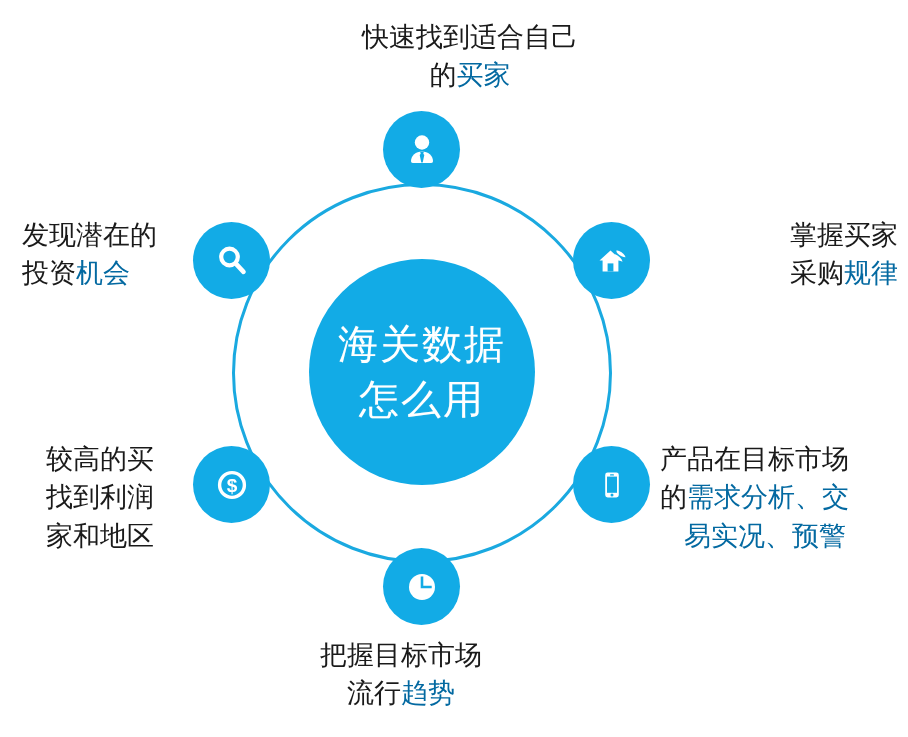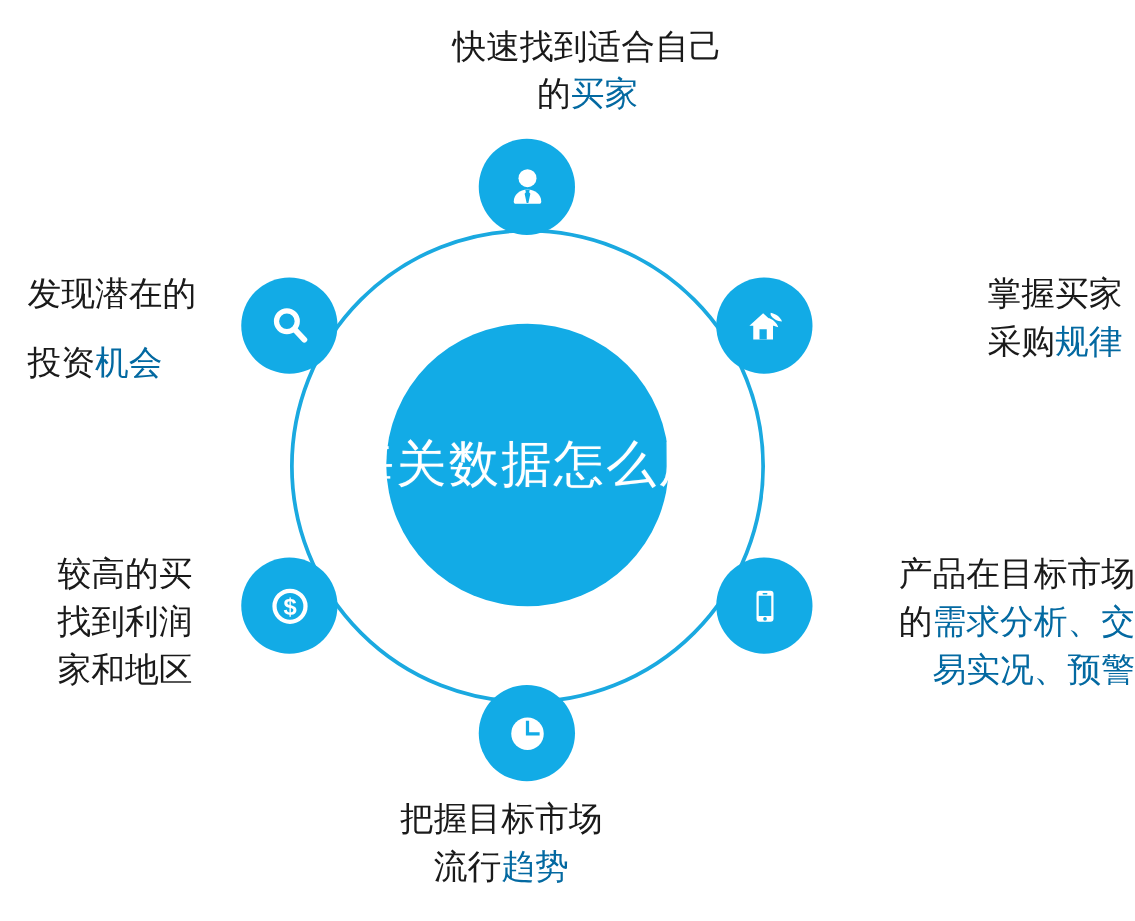--- a/index.html
+++ b/index.html
@@ -37,21 +37,21 @@
 
   .center-circle {
     position: absolute;
     left: 309px;
     top: 259px;
     width: 226px;
     height: 226px;
     background: #12abe6;
     border-radius: 50%;
     display: flex;
-    flex-direction: row;
+    flex-direction: column;
     align-items: center;
     justify-content: center;
     box-sizing: border-box;
   }
   .center-circle .cc-line {
     color: #ffffff;
     font-size: 40px;
     line-height: 1.38;
     letter-spacing: 2px;
     font-family: "Liberation Serif", "DejaVu Serif", serif;
@@ -96,21 +96,21 @@
   .lbl-top {
     left: 16px; top: 18px;
     width: 908px;
     text-align: center;
   }
   .lbl-left-top {
     left: 22px; top: 216px;
     width: 170px;
     text-align: left;
   }
-  .lbl-left-top .ln2 { text-align: left; margin-top: 17px; }
+  .lbl-left-top .ln2 { text-align: left; }
 
   .lbl-left-bot {
     left: 46px; top: 440px;
     width: 150px;
     text-align: left;
   }
 
   .lbl-bottom {
     left: 4px; top: 636px;
     width: 794px;
@@ -119,21 +119,21 @@
 
   .lbl-right-top {
     left: 668px; top: 216px;
     width: 230px;
     text-align: right;
   }
 
   .lbl-right-bot {
     left: 660px; top: 440px;
     width: 248px;
-    text-align: right;
+    text-align: left;
   }
   .lbl-right-bot .ln3 { padding-left: 24px; }
   .lbl-bottom .ln2 { }
 </style>
 </head>
 <body>
 
 <div id="infographic">
 
   <div class="ring"></div>

